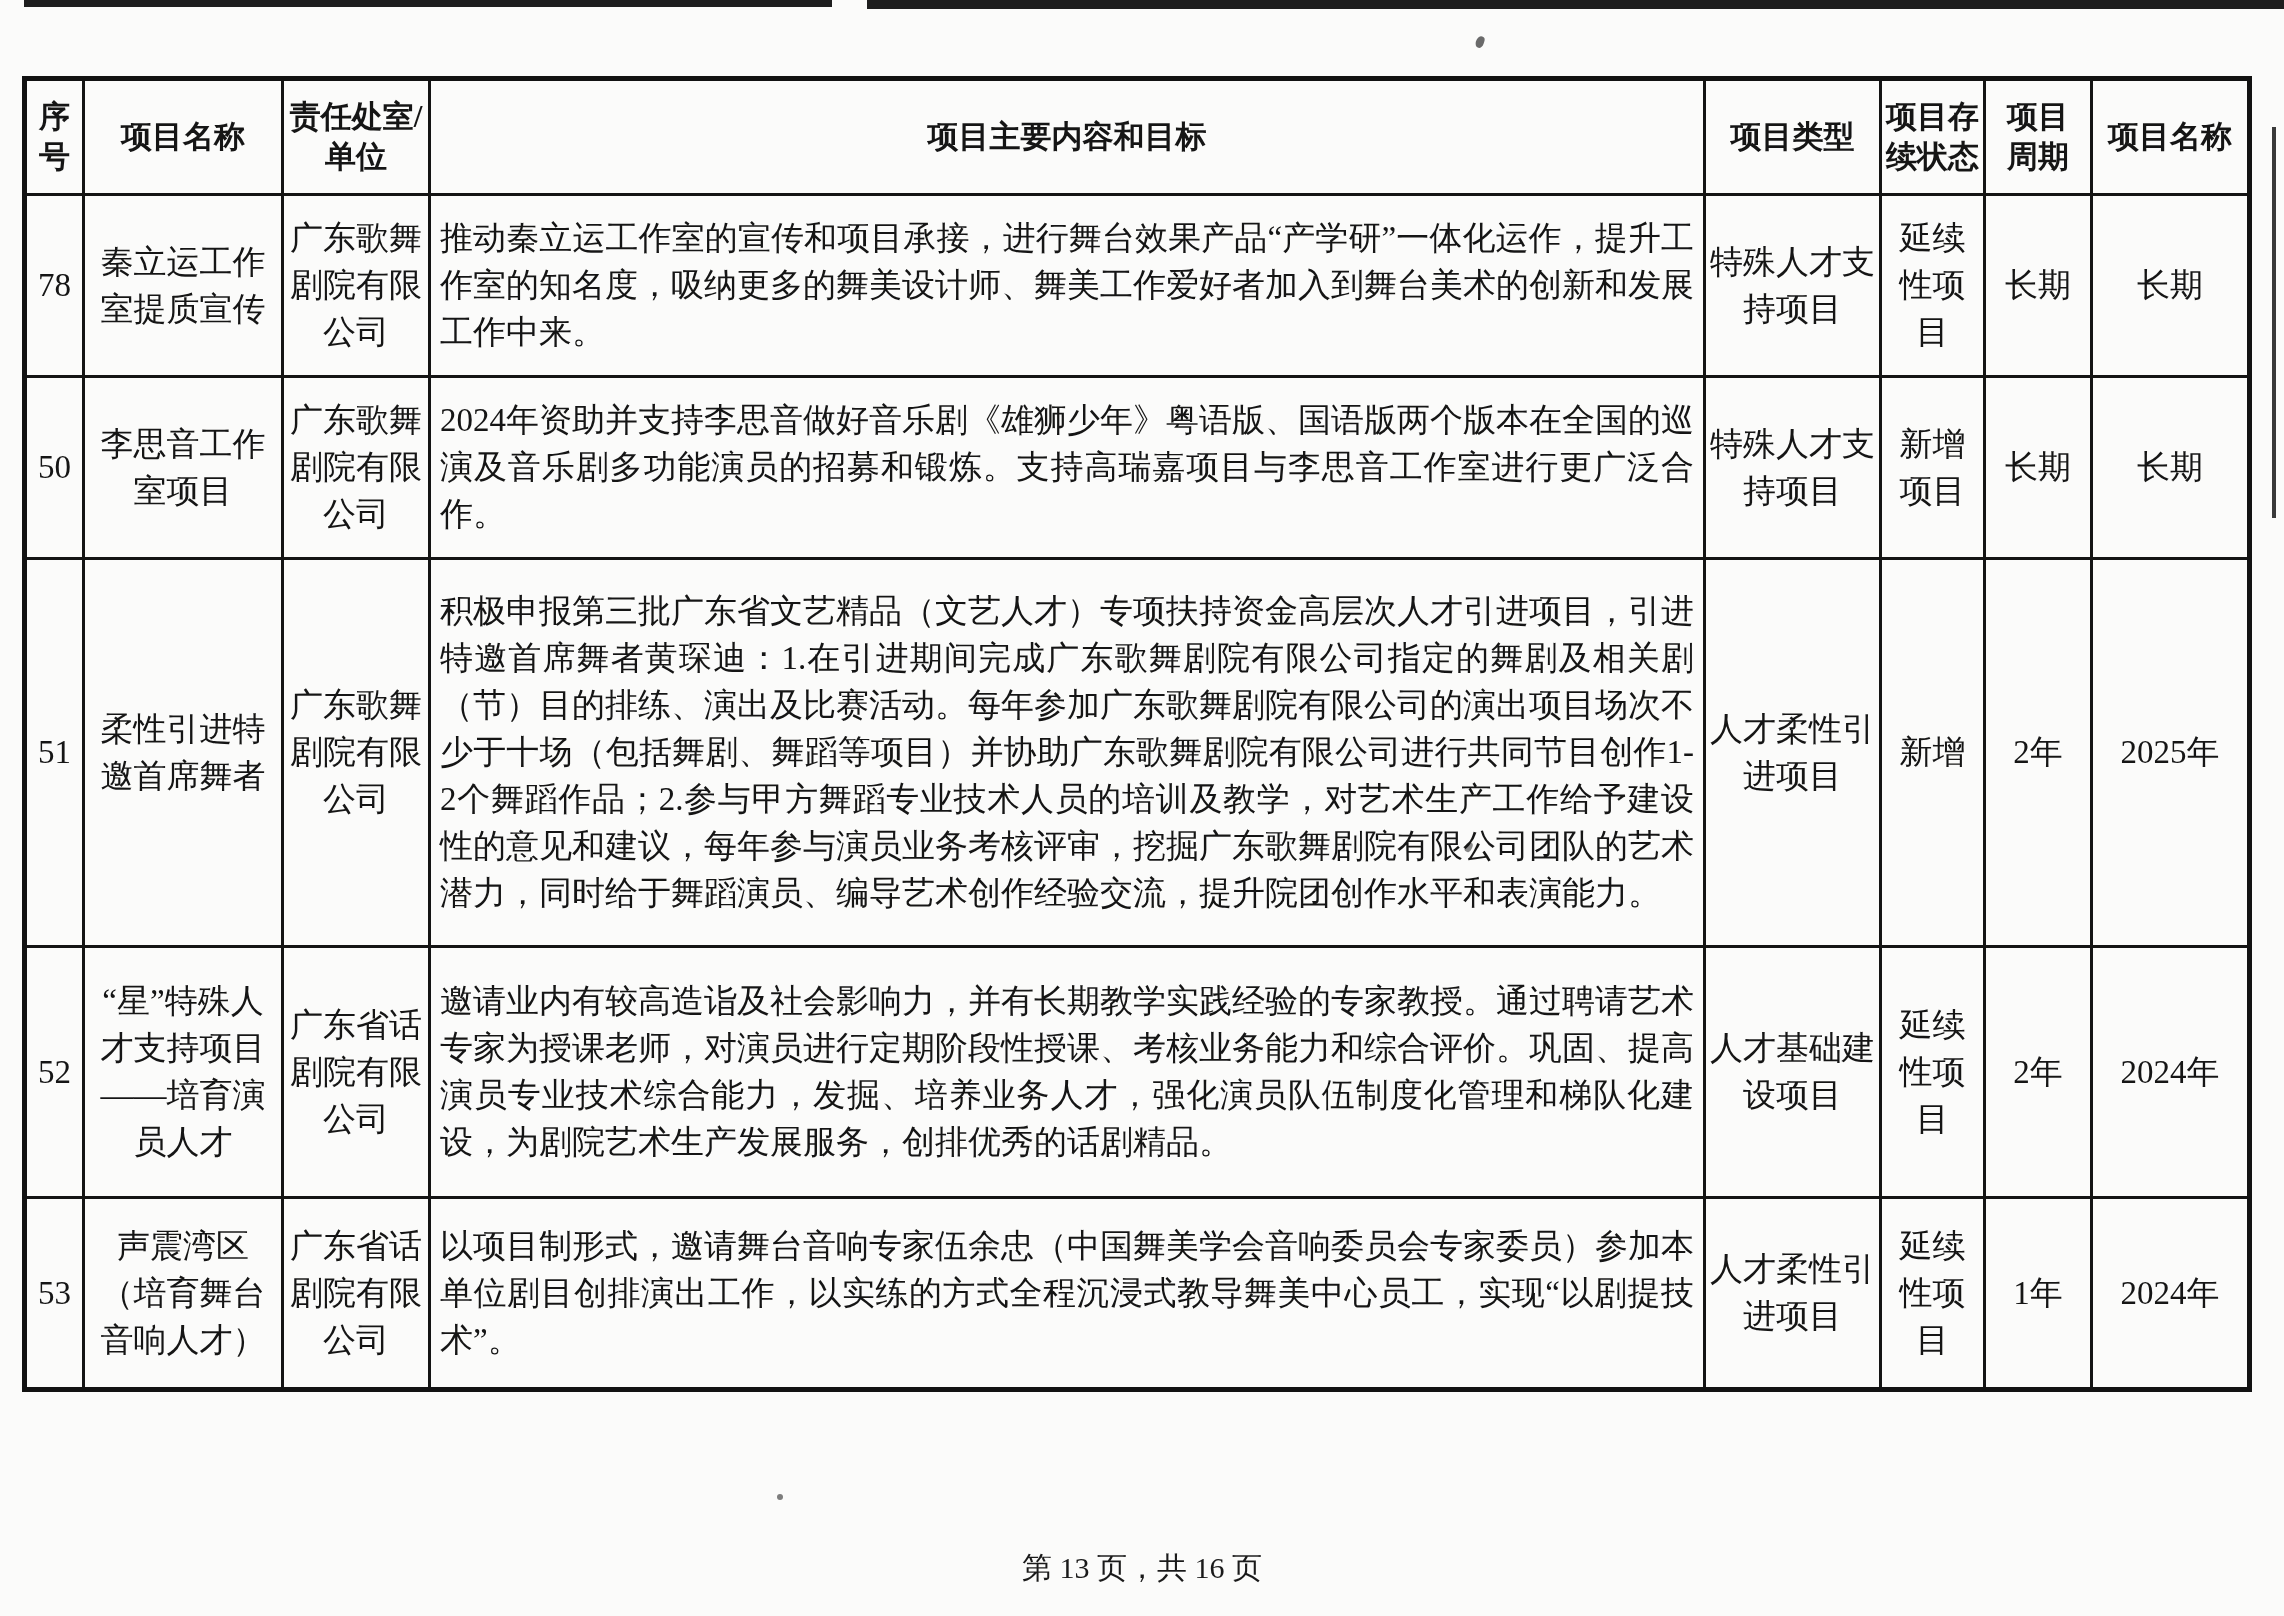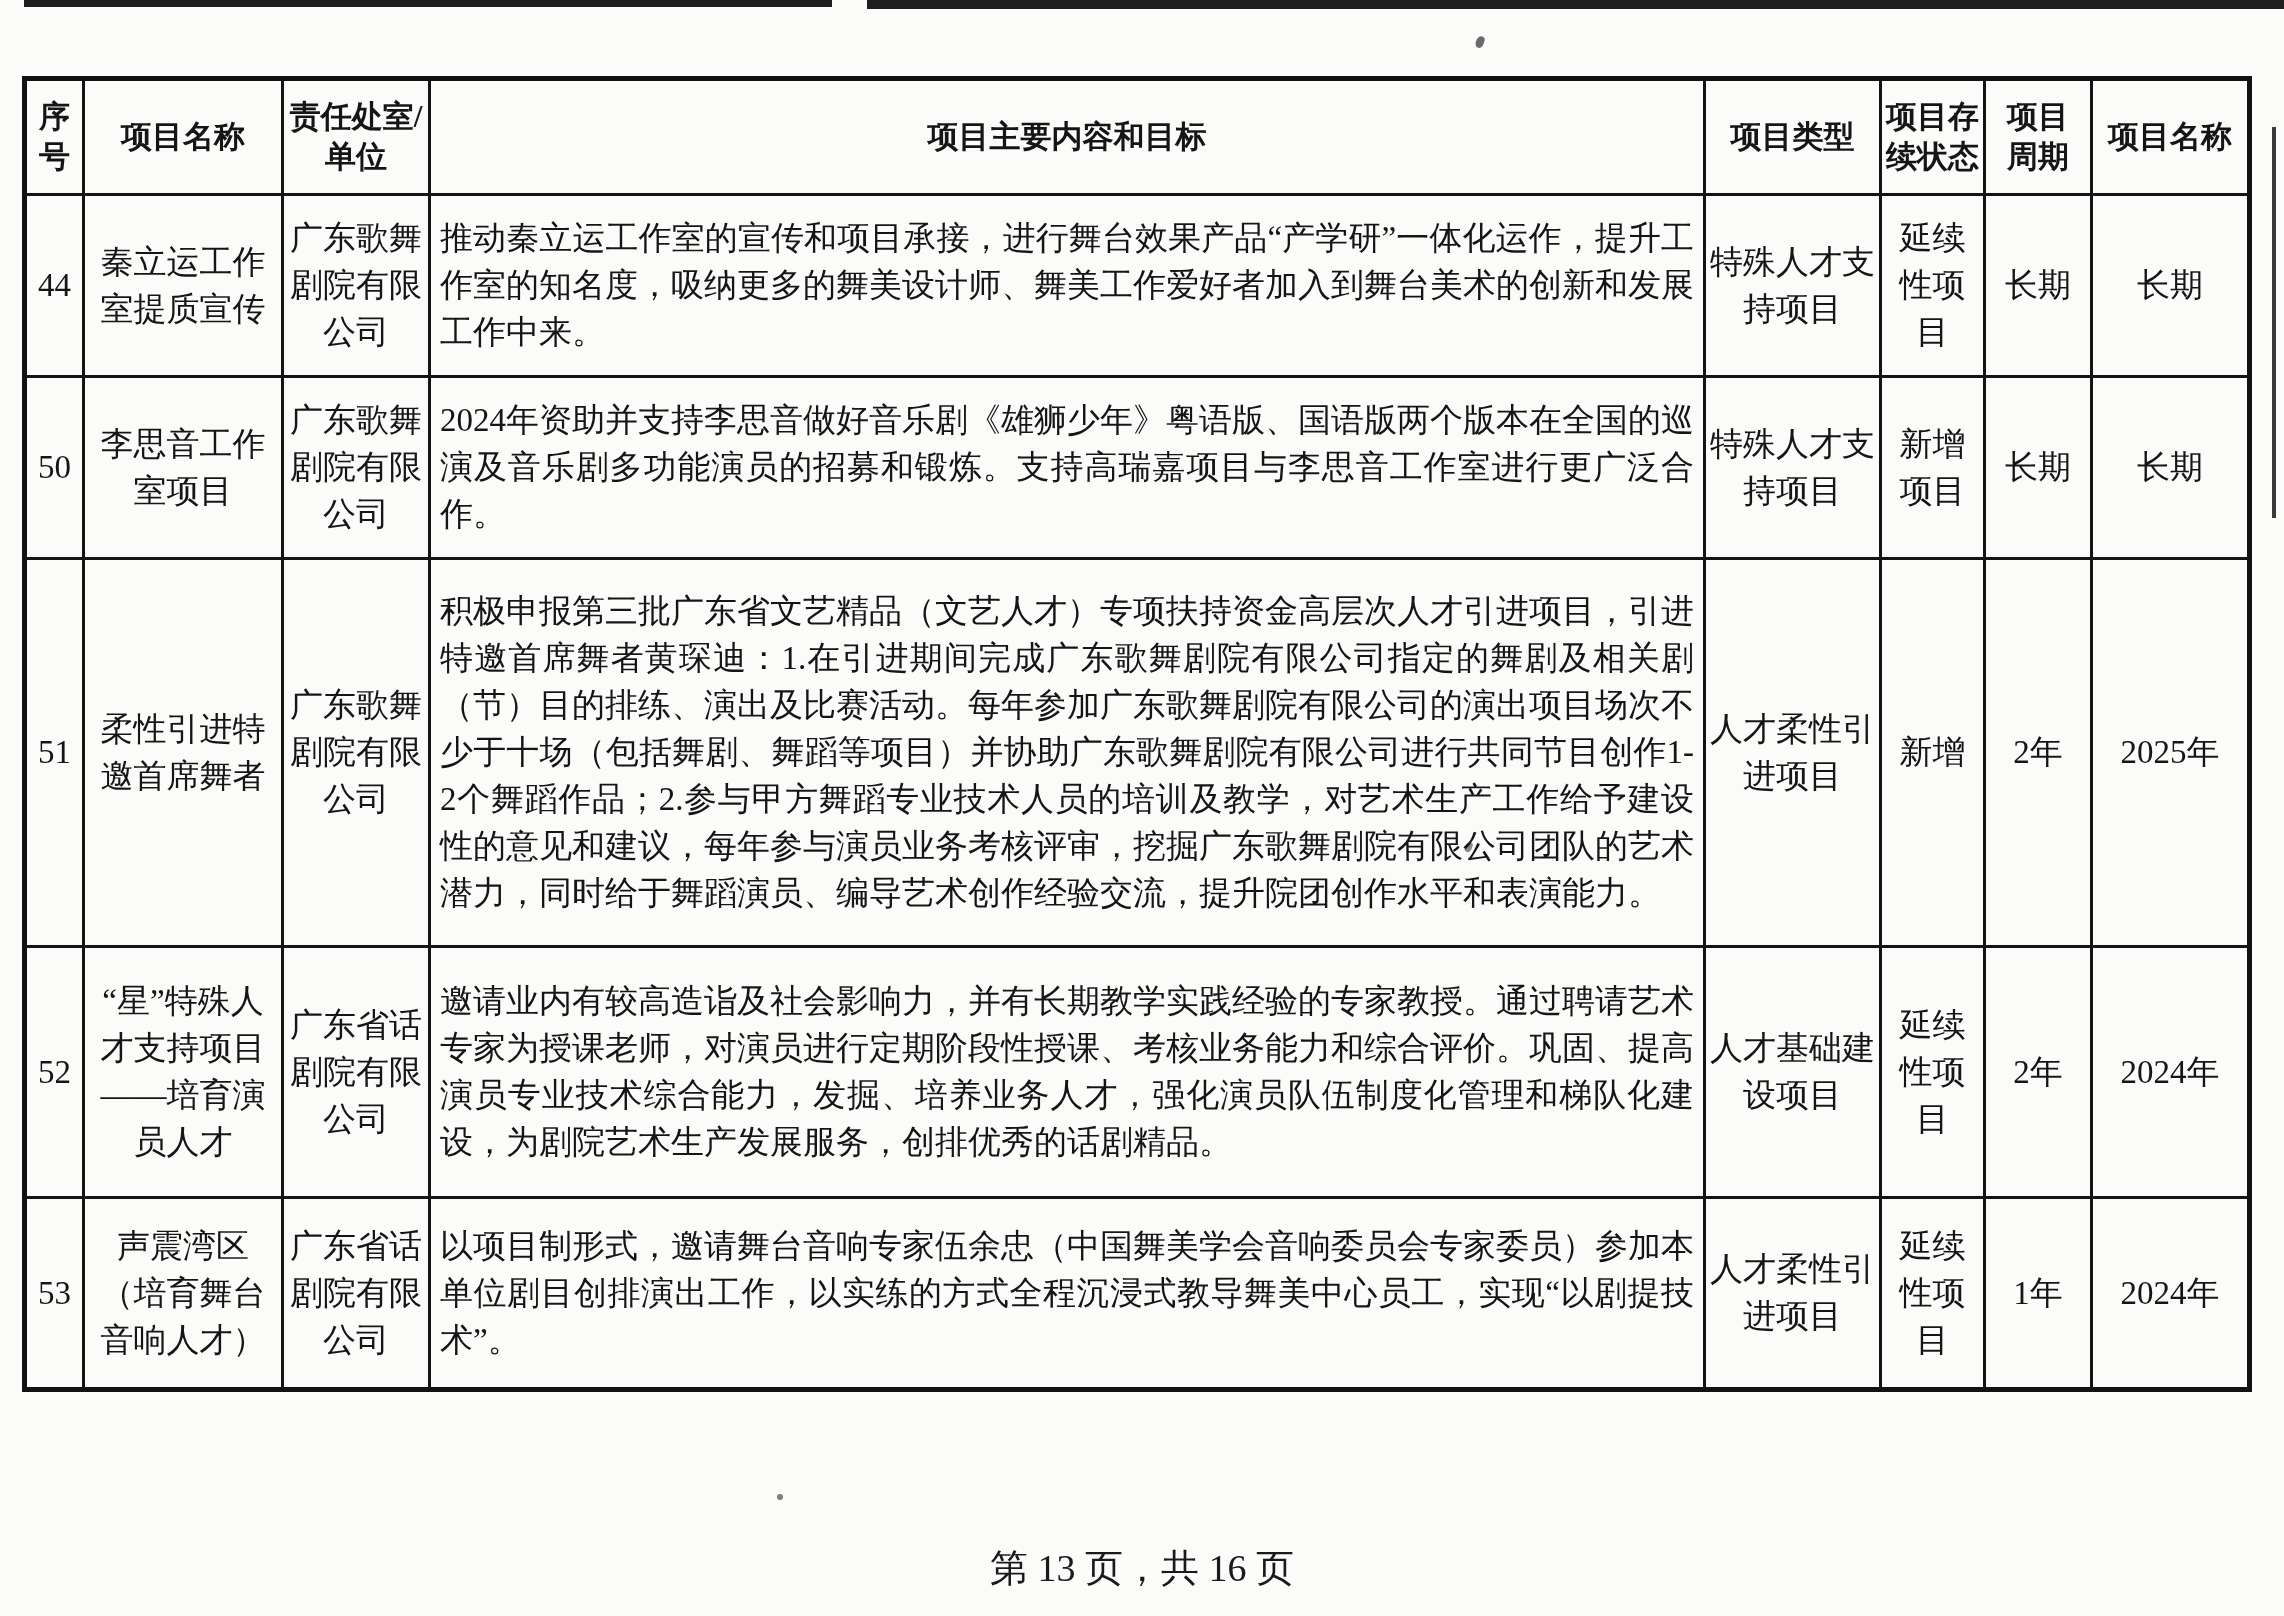--- a/index.html
+++ b/index.html
@@ -68,21 +68,21 @@
   .sheet td.c-name   { padding: 3.9px 5.2px; }
   .sheet td.c-unit   { padding: 3.9px 5.2px; }
 
   
   .page-footer {
     position: absolute;
     left: 0;
     right: 0;
     top: 1550px;
     text-align: center;
-    font-size: 38px;
+    font-size: 30px;
     line-height: 36px;
     color: #1a1a1a;
   }
 </style>
 </head>
 <body>
 
 <div class="artifact artifact-top1"></div>
 <div class="artifact artifact-top2"></div>
 <div class="artifact artifact-right"></div>
@@ -108,21 +108,21 @@
       <th>责任处室/单位</th>
       <th>项目主要内容和目标</th>
       <th>项目类型</th>
       <th>项目存续状态</th>
       <th class="th-period">项目周期</th>
       <th>项目名称</th>
     </tr>
   </thead>
   <tbody>
     <tr>
-      <td class="c-num">44</td>
+      <td class="c-num">78</td>
       <td class="c-name">秦立运工作室提质宣传</td>
       <td class="c-unit">广东歌舞剧院有限公司</td>
       <td class="c-content">推动秦立运工作室的宣传和项目承接，进行舞台效果产品“产学研”一体化运作，提升工作室的知名度，吸纳更多的舞美设计师、舞美工作爱好者加入到舞台美术的创新和发展工作中来。</td>
       <td class="c-type">特殊人才支持项目</td>
       <td class="c-status">延续性项目</td>
       <td class="c-period">长期</td>
       <td class="c-finish">长期</td>
     </tr>
     <tr>
       <td class="c-num">50</td>

